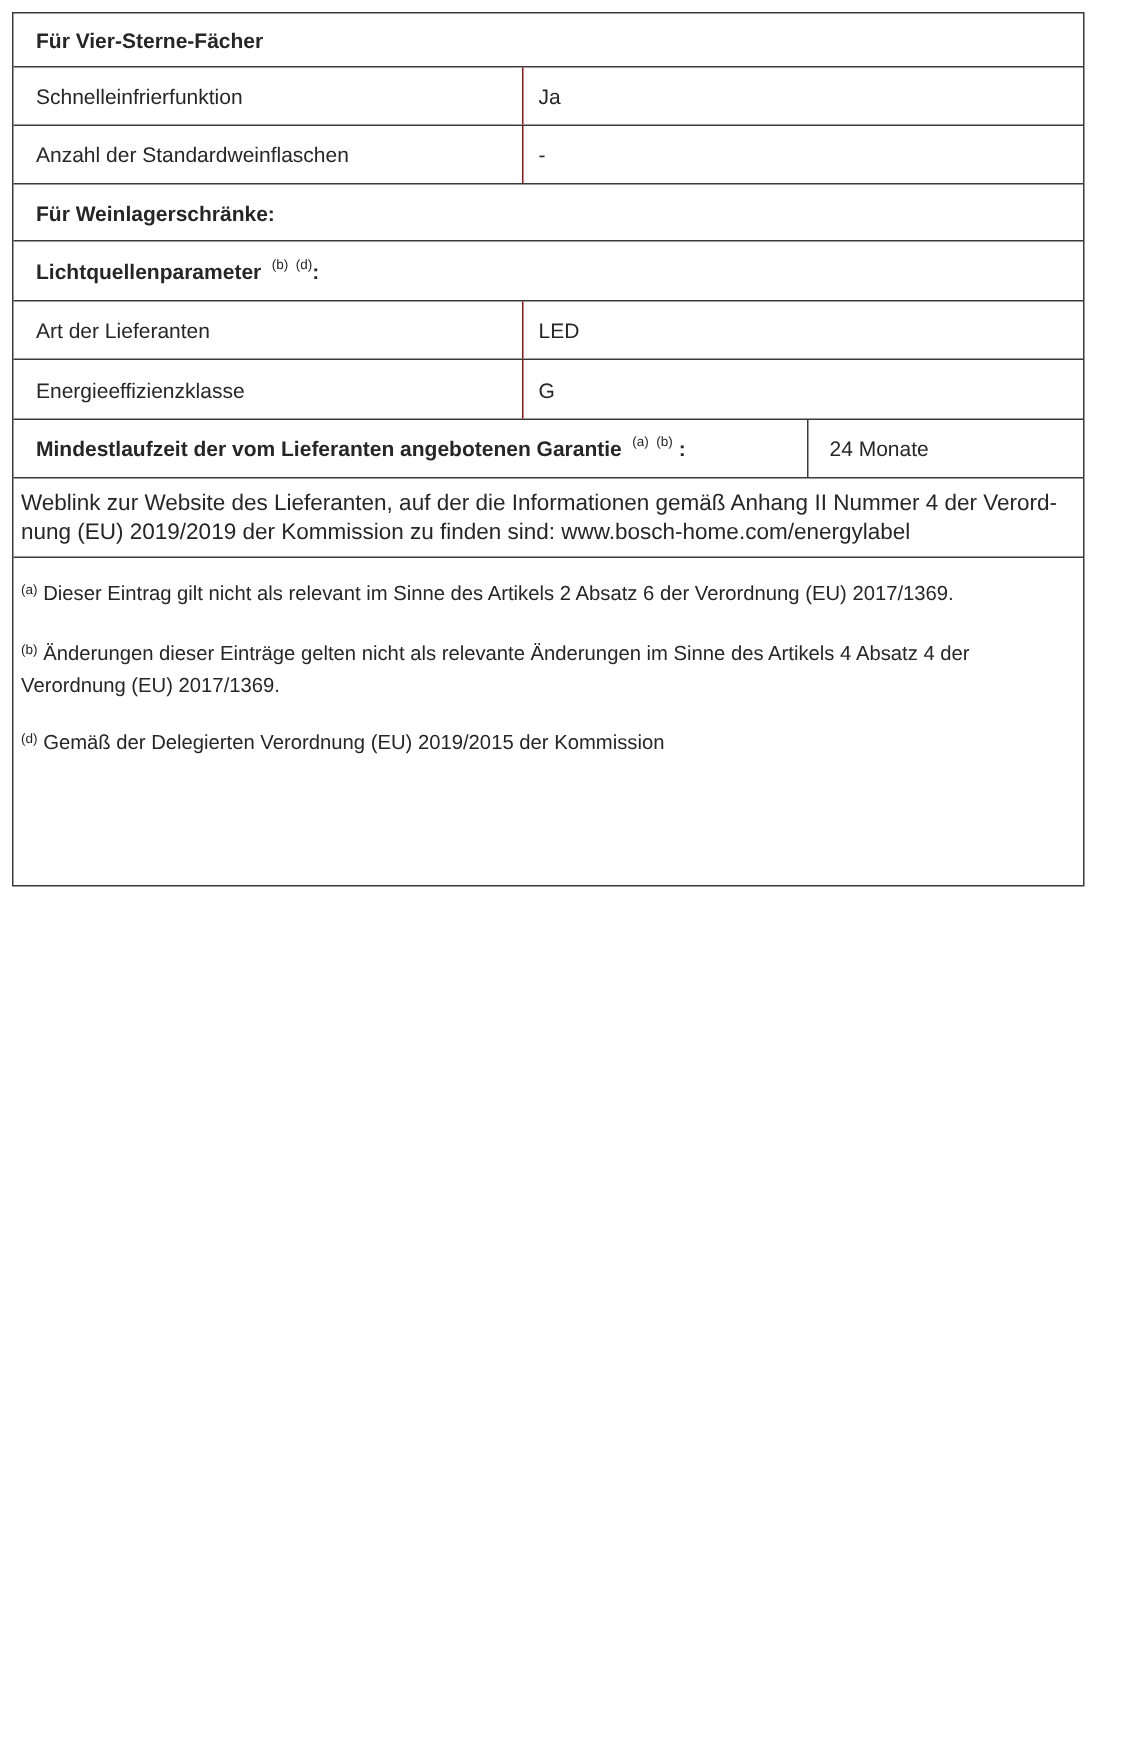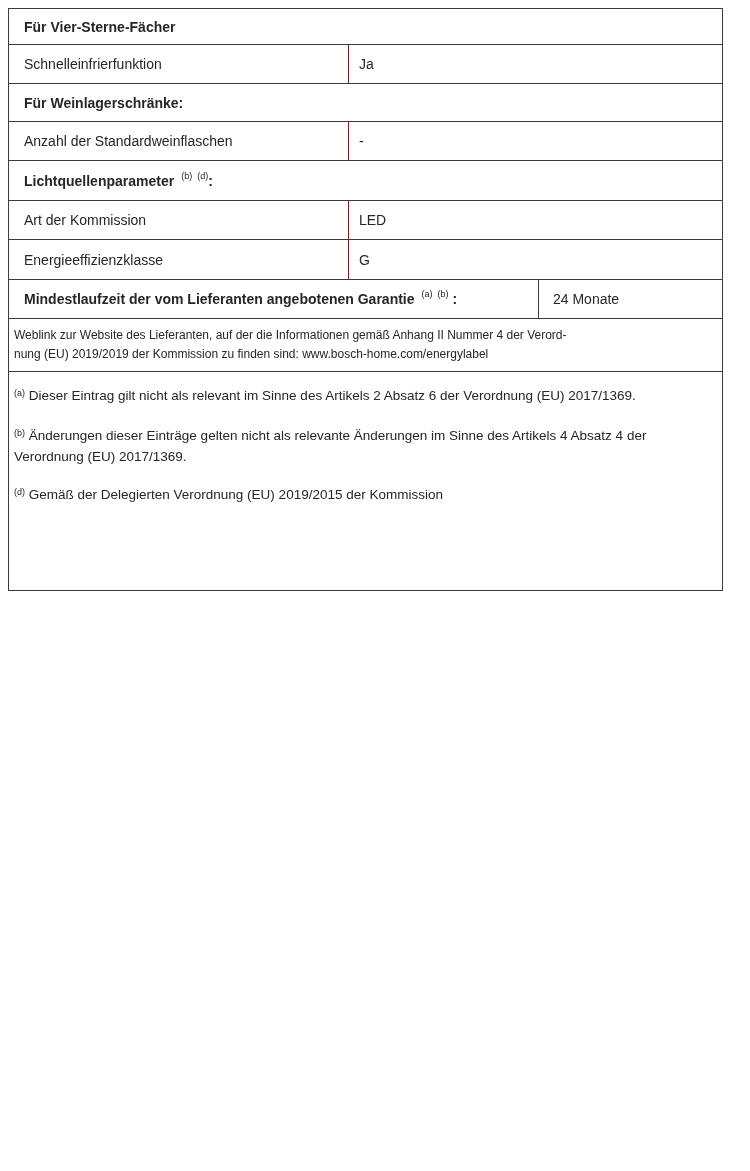--- a/index.html
+++ b/index.html
@@ -48,21 +48,21 @@
     margin-left: 7px;
     white-space: nowrap;
   }
   .sup2 { margin-left: 5px; }
   .colon { font-weight: bold; }
   .colon-sp { margin-left: 4px; }
   .textcell {
     display: block;
     flex: 1;
     padding: 7px 8px 6px 5px;
-    font-size: 12px;
+    font-size: 15px;
     line-height: 19px;
     white-space: pre-line;
   }
   .footnotes {
     display: block;
     flex: 1;
     min-height: 196px;
     padding: 14px 8px 8px 5px;
     font-size: 13.5px;
     line-height: 19px;
@@ -104,40 +104,40 @@
 
     <div class="row h36">
       <div class="cell full bold">Für Vier-Sterne-Fächer</div>
     </div>
 
     <div class="row h38">
       <div class="cell label-col">Schnelleinfrierfunktion</div>
       <div class="cell value-col">Ja</div>
     </div>
 
-    <div class="row h37">
-      <div class="cell full bold">Für Weinlagerschränke:</div>
-    </div>
-
     <div class="row h38">
       <div class="cell label-col">Anzahl der Standardweinflaschen</div>
       <div class="cell value-col">-</div>
+    </div>
+
+    <div class="row h37">
+      <div class="cell full bold">Für Weinlagerschränke:</div>
     </div>
 
     <div class="row h39">
       <div class="cell full">
         <span class="t bold">Lichtquellenparameter</span>
         <span class="sup">(b)</span>
         <span class="sup sup2">(d)</span>
         <span class="colon">:</span>
       </div>
     </div>
 
     <div class="row h38">
-      <div class="cell label-col">Art der Kommission</div>
+      <div class="cell label-col">Art der Lieferanten</div>
       <div class="cell value-col">LED</div>
     </div>
 
     <div class="row h40">
       <div class="cell label-col">Energieeffizienzklasse</div>
       <div class="cell value-col">G</div>
     </div>
 
     <div class="row h38">
       <div class="cell wide-label">

